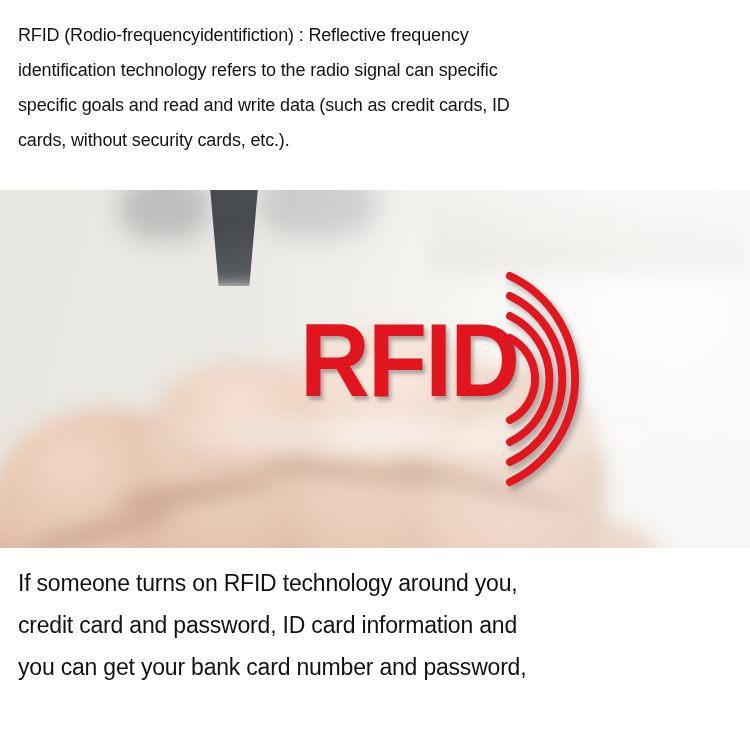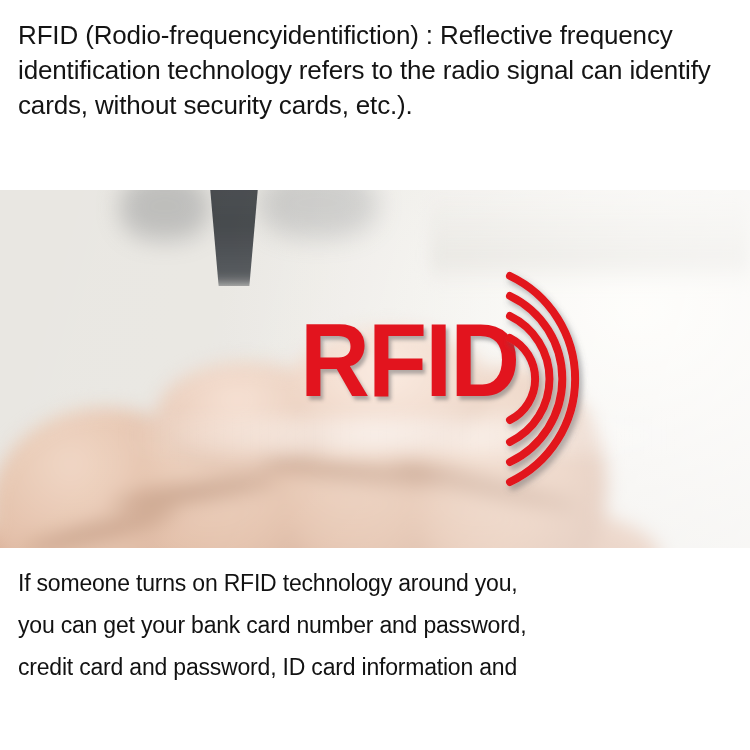--- a/index.html
+++ b/index.html
@@ -29,21 +29,21 @@
     box-sizing: border-box;
     color: #111111;
     background: #ffffff;
   }
 
   .intro-block {
     padding: 18px 16px 6px 18px;
     height: 190px;
   }
   .intro-line {
-    font-size: 26px;
+    font-size: 18px;
     line-height: 35px;
     letter-spacing: -0.15px;
     white-space: nowrap;
     color: #141414;
   }
 
   .warning-block {
     padding: 14px 16px 4px 18px;
     flex: 1 1 auto;
   }
@@ -202,21 +202,22 @@
     overflow: visible;
   }
 </style>
 </head>
 <body>
 
 <div class="page">
 
   <div class="text-block intro-block">
     <div class="intro-line">RFID (Rodio-frequencyidentifiction) : Reflective frequency</div>
-    <div class="intro-line">identification technology refers to the radio signal can identify</div>
+    <div class="intro-line">identification technology refers to the radio signal can specific</div>
+    <div class="intro-line">specific goals and read and write data (such as credit cards, ID</div>
     <div class="intro-line">cards, without security cards, etc.).</div>
   </div>
 
   <div class="photo">
 
     <div class="bg-wall"></div>
     <div class="bg-panel-edge"></div>
     <div class="bg-dark-shoulder-l"></div>
     <div class="bg-dark-shoulder-r"></div>
     <div class="bg-dark-shape"></div>
@@ -252,17 +253,17 @@
           <path d="M -6,56 A 70,70 0 0 1 -6,182"></path>
           <path d="M -6,36 A 92,92 0 0 1 -6,202"></path>
           <path d="M -6,16 A 114,114 0 0 1 -6,222"></path>
         </g>
       </svg>
     </div>
   </div>
 
   <div class="text-block warning-block">
     <div class="warning-line">If someone turns on RFID technology around you,</div>
+    <div class="warning-line">credit card and password, ID card information and</div>
     <div class="warning-line">you can get your bank card number and password,</div>
-    <div class="warning-line">credit card and password, ID card information and</div>
   </div>
 
 </div>
 
 </body></html>

